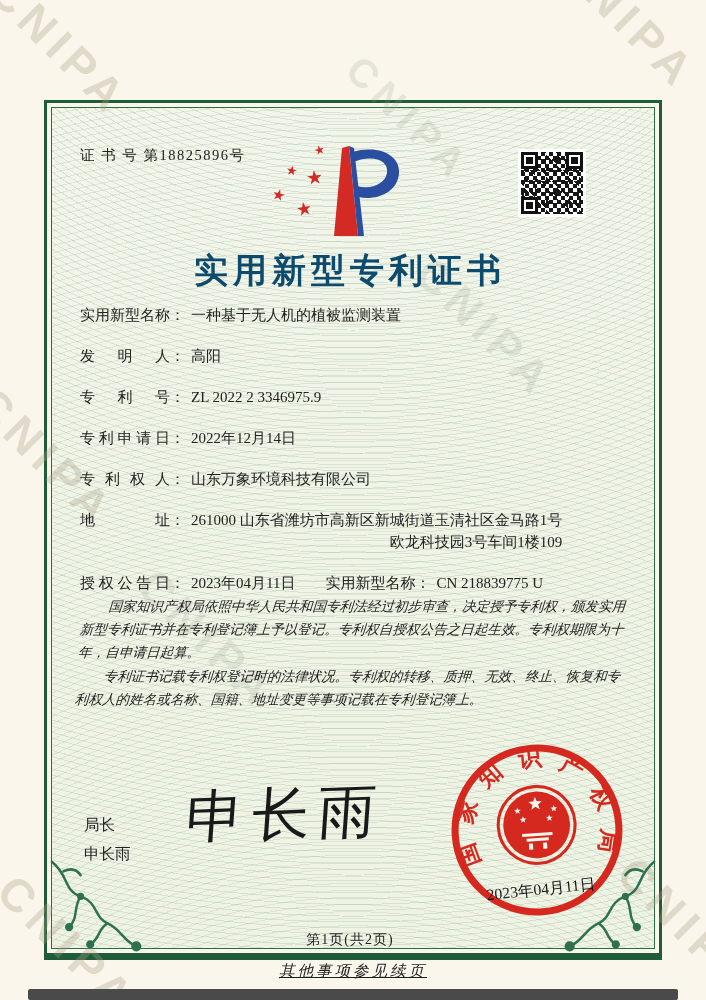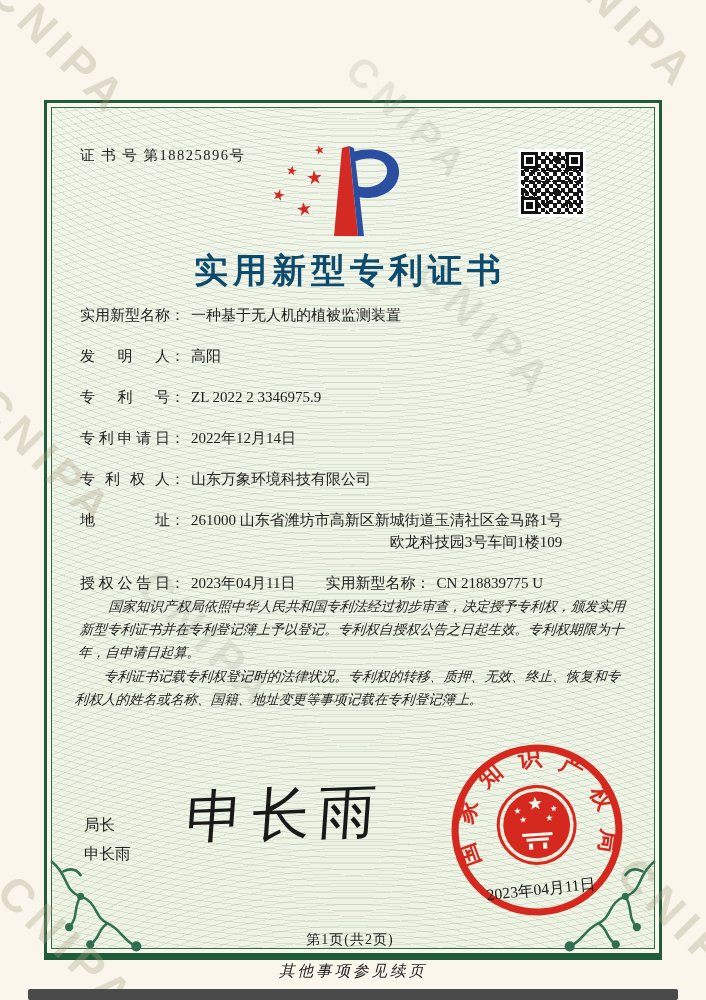--- a/index.html
+++ b/index.html
@@ -86,21 +86,21 @@
   .signature{
     position:absolute; left:186px; top:776px; z-index:5;
     font-size:58px; color:#191919; transform:rotate(-2deg) skewX(-6deg);
     letter-spacing:8px; font-weight:500;
   }
   .seal{position:absolute; left:447px; top:740px; width:180px; height:180px; z-index:5; transform:rotate(-4deg);}
   
   .page-ind{position:absolute; left:44px; width:612px; top:931px; z-index:4; text-align:center; font-size:14px; letter-spacing:1px;}
   .cont-note{
     position:absolute; left:0; width:706px; top:961px; z-index:4; text-align:center;
-    font-size:15.5px; font-style:italic; letter-spacing:3px; color:#1d1d1d;
+    font-size:15.5px; font-style:italic; letter-spacing:3px; color:#1d1d1d;text-decoration:underline;
   }
   .edge-bar{position:absolute; left:28px; top:989px; width:650px; height:11px; background:#4a4a4a; border-radius:2px; z-index:6;}
 </style>
 </head>
 <body>
 
 <div class="page">
 
   <div class="wm out wm1">CNIPA</div>
   <div class="wm out wm2">CNIPA</div>

